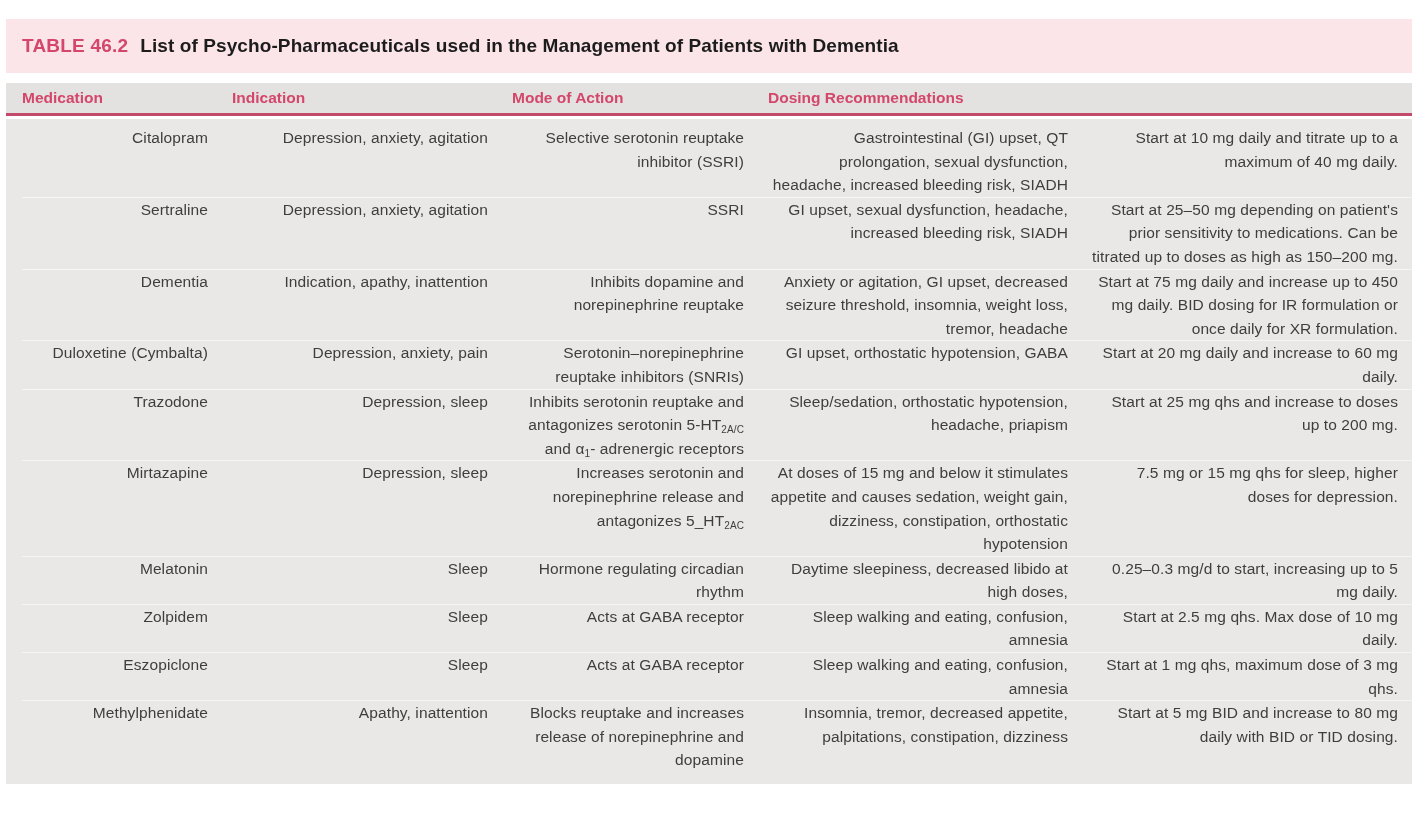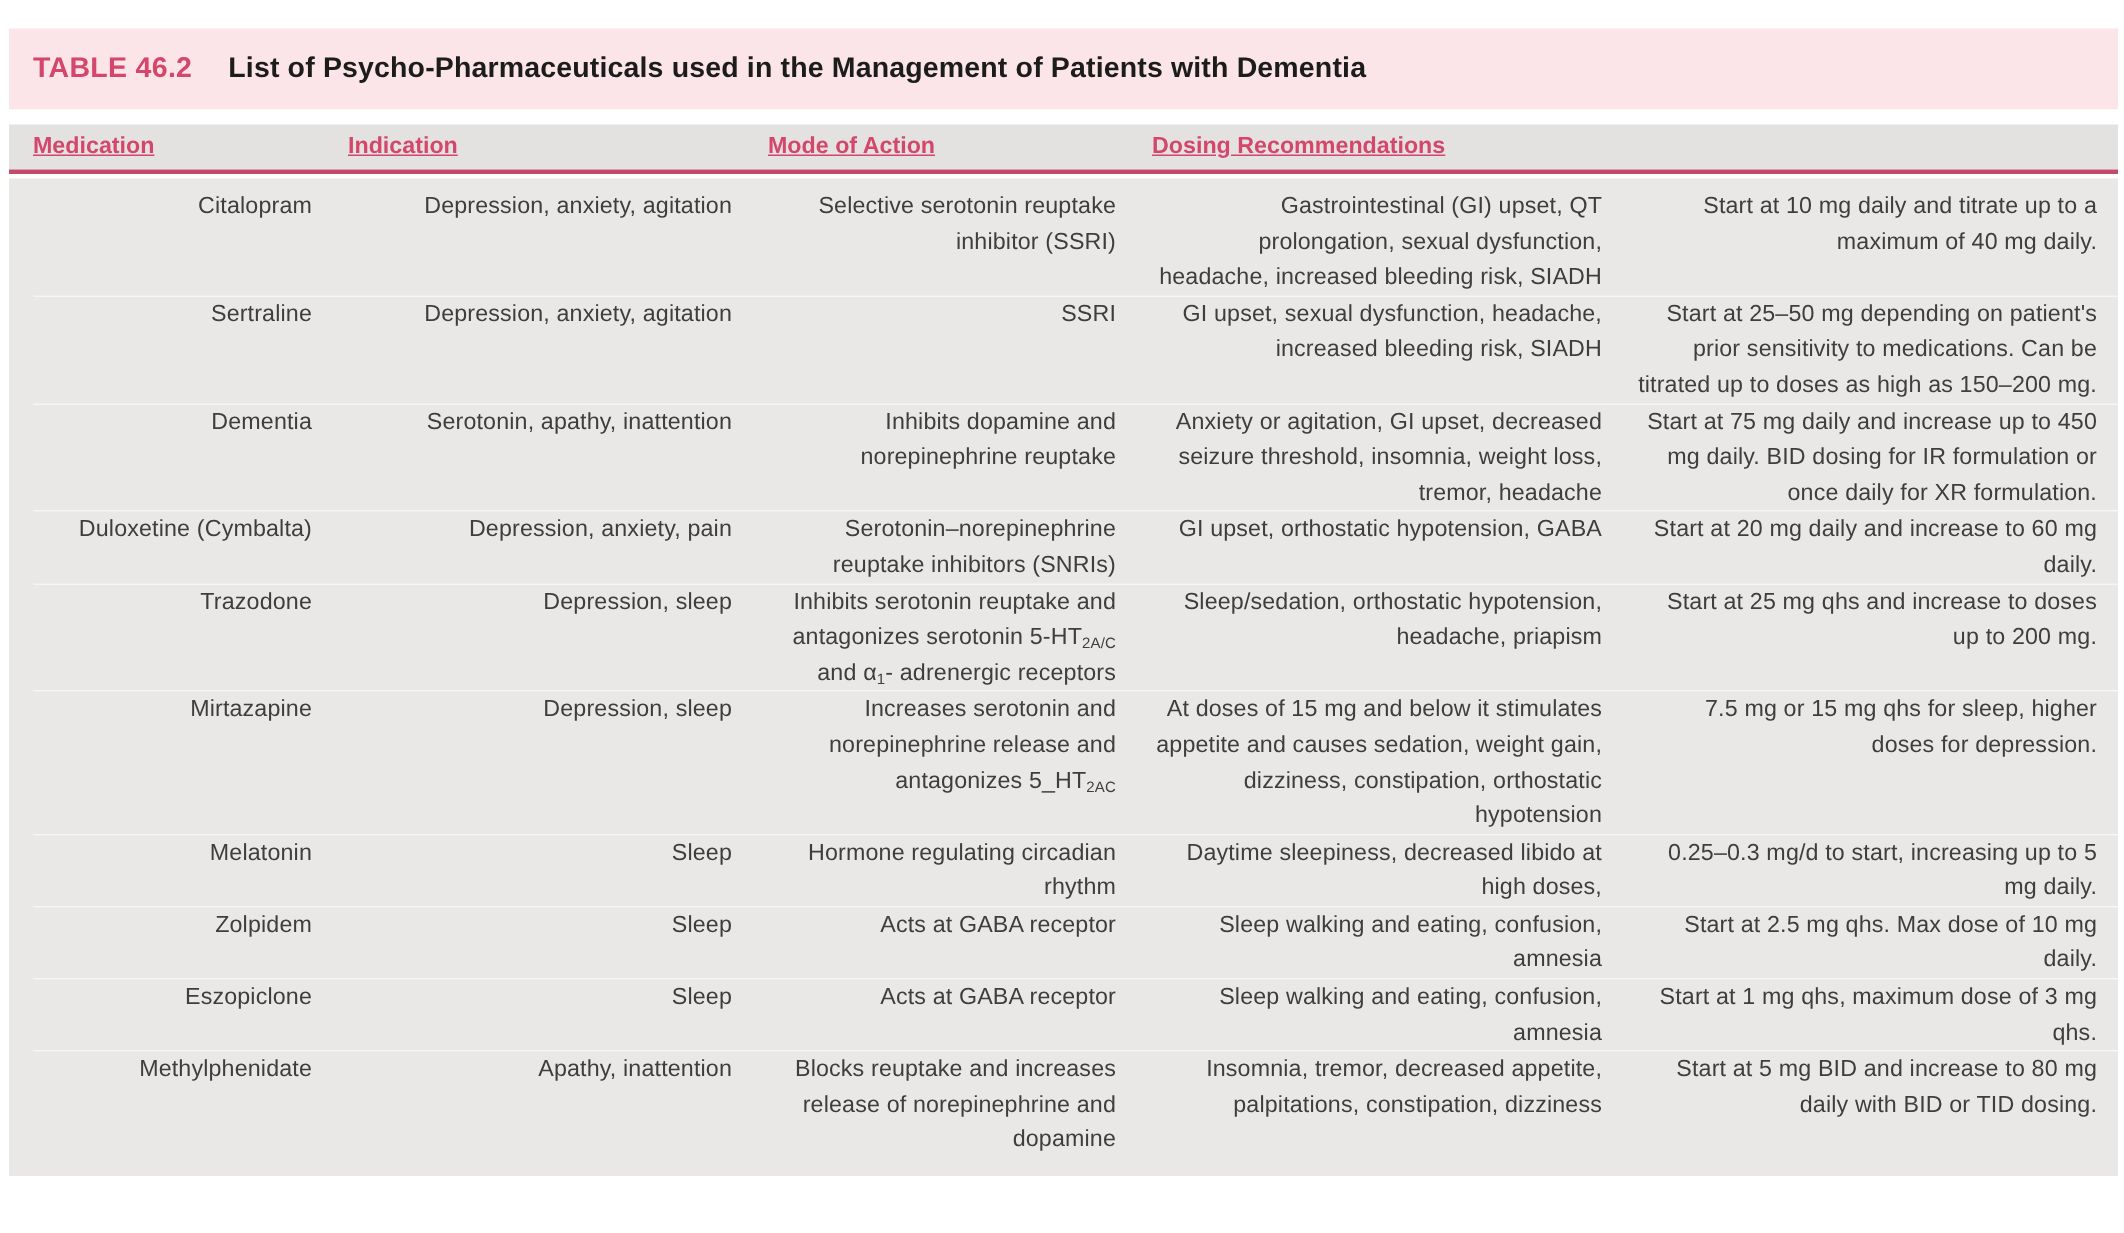--- a/index.html
+++ b/index.html
@@ -11,21 +11,21 @@
   }
   .page {
     margin: 8px 4px 0 6px;
   }
   .title-bar {
     height: 54px;
     background: var(--title-bg);
     display: flex;
     align-items: center;
     padding-left: 16px;
-    gap: 24px;
+    gap: 12px;
     margin-top: 19px;
   }
   .table-label {
     color: var(--accent);
     font-weight: bold;
     font-size: 19px;
     letter-spacing: 0.2px;
   }
   .table-title {
     color: #1c1c1c;
@@ -40,21 +40,20 @@
     display: grid;
     grid-template-columns: 210px 280px 256px 324px 1fr;
     align-items: center;
     padding-left: 16px;
   }
   .header-row .th {
     color: var(--accent);
     font-weight: bold;
     font-size: 15.5px;
     white-space: nowrap;
-    text-decoration: underline;
   }
   .rule { height: 3px; background: var(--rule); }
   .rule-gap { height: 3px; background: #ffffff; }
   .tbody {
     background: var(--body-bg);
     padding: 7px 0 12px 16px;
     text-align: right;
   }
   .row {
     display: grid;
@@ -103,21 +102,21 @@
       </div>
       <div class="row">
         <div class="cell">Sertraline</div>
         <div class="cell">Depression, anxiety, agitation</div>
         <div class="cell">SSRI</div>
         <div class="cell">GI upset, sexual dysfunction, headache, increased bleeding risk, SIADH</div>
         <div class="cell">Start at 25–50 mg depending on patient's prior sensitivity to medications. Can be titrated up to doses as high as 150–200 mg.</div>
       </div>
       <div class="row">
         <div class="cell">Dementia</div>
-        <div class="cell">Serotonin, apathy, inattention</div>
+        <div class="cell">Indication, apathy, inattention</div>
         <div class="cell">Inhibits dopamine and norepinephrine reuptake</div>
         <div class="cell">Anxiety or agitation, GI upset, decreased seizure threshold, insomnia, weight loss, tremor, headache</div>
         <div class="cell">Start at 75 mg daily and increase up to 450 mg daily. BID dosing for IR formulation or once daily for XR formulation.</div>
       </div>
       <div class="row">
         <div class="cell">Duloxetine (Cymbalta)</div>
         <div class="cell">Depression, anxiety, pain</div>
         <div class="cell">Serotonin–norepinephrine reuptake inhibitors (SNRIs)</div>
         <div class="cell">GI upset, orthostatic hypotension, GABA</div>
         <div class="cell">Start at 20 mg daily and increase to 60 mg daily.</div>

